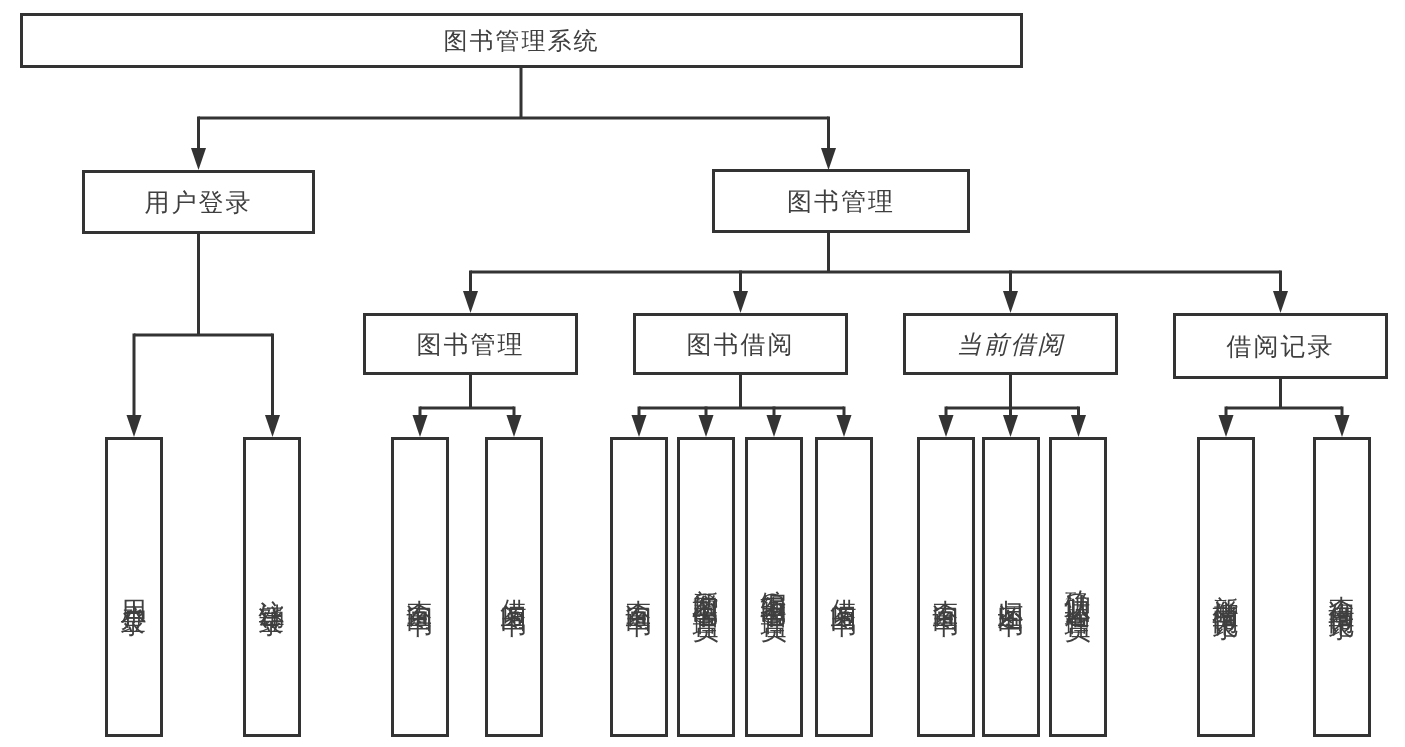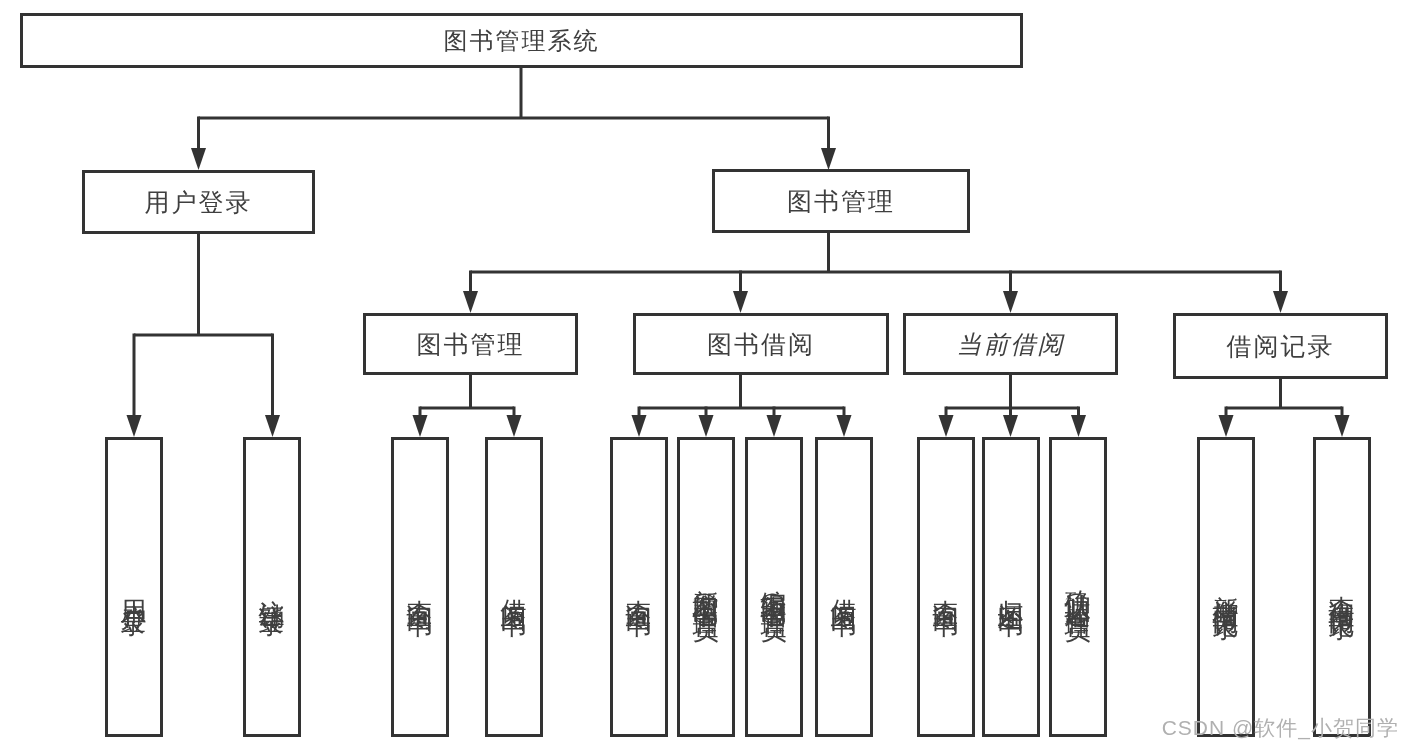--- a/index.html
+++ b/index.html
@@ -153,21 +153,21 @@
       <polygon points="1334.5,415 1349.5,415 1342,437"></polygon>
     </g>
   </svg>
 
   <div class="node root-node" style="left:20px; top:13px; width:1003px; height:55px;">图书管理系统</div>
 
   <div class="node h-node" style="left:82px; top:170px; width:233px; height:64px;">用户登录</div>
   <div class="node h-node" style="left:712px; top:169px; width:258px; height:64px;">图书管理</div>
 
   <div class="node h-node" style="left:363px; top:313px; width:215px; height:62px;">图书管理</div>
-  <div class="node h-node" style="left:633px; top:313px; width:256px; height:62px;">图书借阅</div>
+  <div class="node h-node" style="left:633px; top:313px; width:215px; height:62px;">图书借阅</div>
   <div class="node h-node" style="left:903px; top:313px; width:215px; height:62px;font-style:italic;">当前借阅</div>
   <div class="node h-node" style="left:1173px; top:313px; width:215px; height:66px;">借阅记录</div>
 
   <div class="node leaf-node" style="left:105px; top:437px; width:58px; height:300px;">用户登录</div>
   <div class="node leaf-node" style="left:243px; top:437px; width:58px; height:300px;">注销登录</div>
 
   <div class="node leaf-node" style="left:391px; top:437px; width:58px; height:300px;">查询图书</div>
   <div class="node leaf-node" style="left:485px; top:437px; width:58px; height:300px;">借阅图书</div>
 
   <div class="node leaf-node" style="left:610px; top:437px; width:58px; height:300px;">查询图书</div>
@@ -175,14 +175,13 @@
   <div class="node leaf-node" style="left:745px; top:437px; width:58px; height:300px;">编辑图书（管理员）</div>
   <div class="node leaf-node" style="left:815px; top:437px; width:58px; height:300px;">借阅图书</div>
 
   <div class="node leaf-node" style="left:917px; top:437px; width:58px; height:300px;">查询图书</div>
   <div class="node leaf-node" style="left:982px; top:437px; width:58px; height:300px;">归还图书</div>
   <div class="node leaf-node" style="left:1049px; top:437px; width:58px; height:300px;">确认归还（管理员）</div>
 
   <div class="node leaf-node" style="left:1197px; top:437px; width:58px; height:300px;">新增借阅记录</div>
   <div class="node leaf-node" style="left:1313px; top:437px; width:58px; height:300px;">查询借阅记录</div>
 
-  <div class="watermark">CSDN @软件_小贺同学</div>
 </div>
 
 </body></html>

